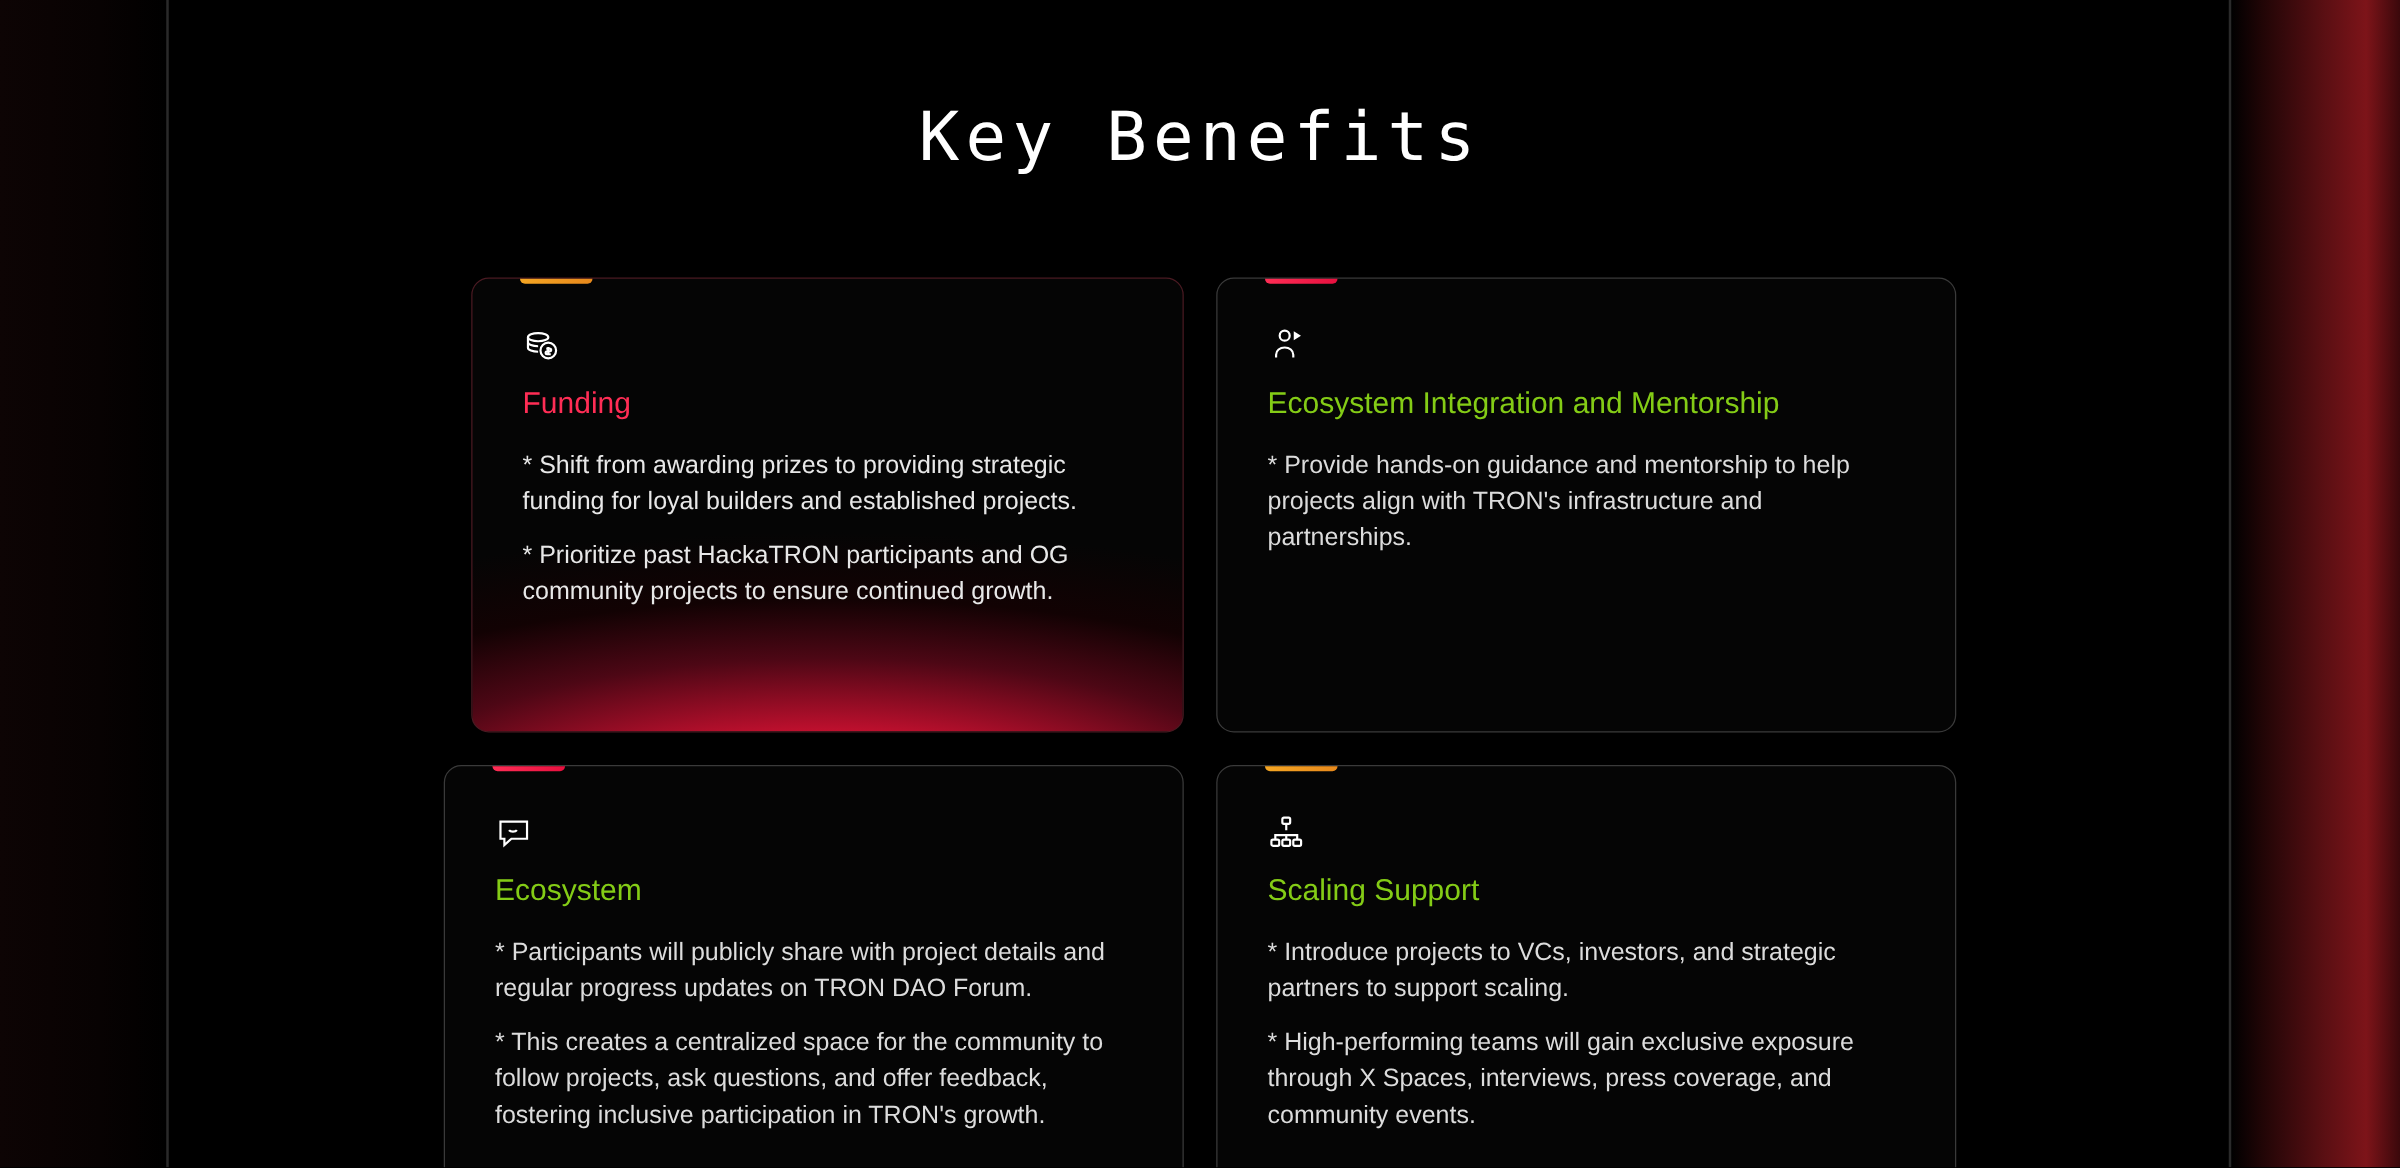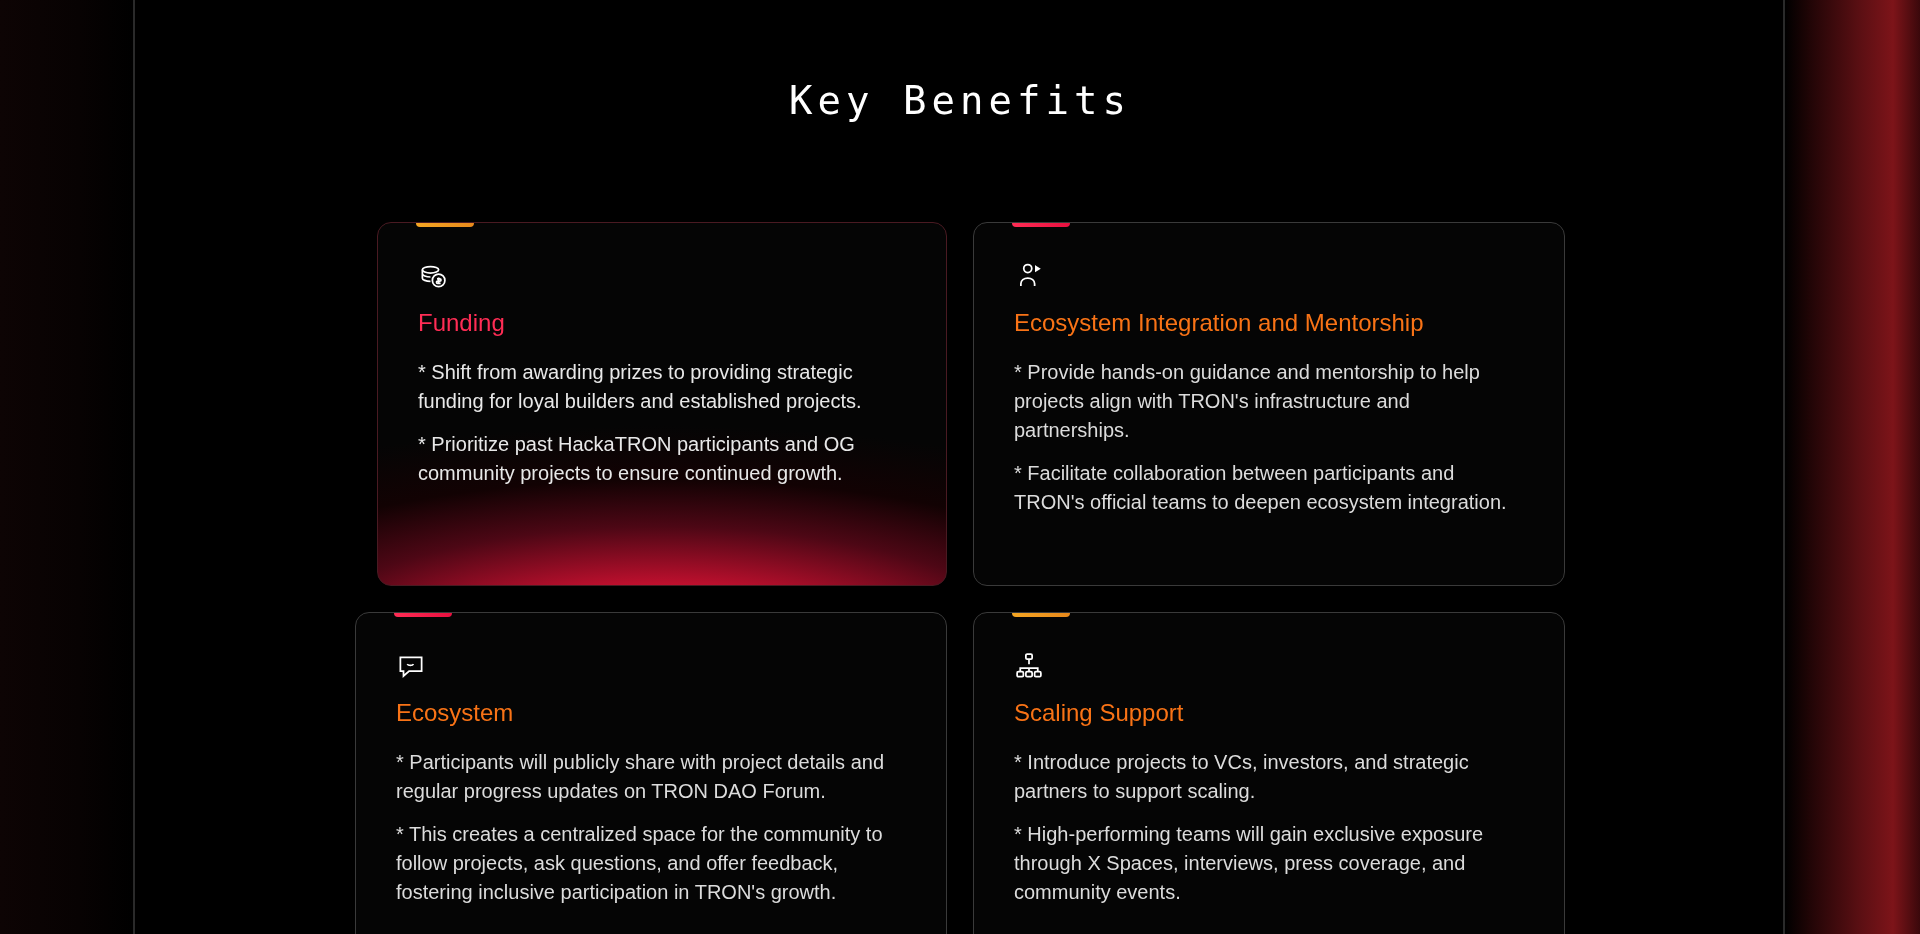--- a/index.html
+++ b/index.html
@@ -47,21 +47,21 @@
     position: absolute;
     left: 135px; top: 0;
     width: 1650px; height: 934px;
   }
   .title {
     position: absolute;
     top: 78px;
     left: 0; right: 0;
     text-align: center;
     font-family: "DejaVu Sans Mono", monospace;
-    font-size: 39px;
+    font-size: 54px;
     letter-spacing: 5px;
     color: #ffffff;
     font-weight: 400;
   }
   .grid {
     position: absolute;
     left: 220px;
     top: 222px;
     width: 1210px;
     display: grid;
@@ -96,21 +96,21 @@
   .card-icon {
     width: 30px; height: 30px;
     color: #ffffff;
     display: block;
     margin-bottom: 18px;
   }
   .card-icon svg { width: 30px; height: 30px; display: block; }
   .card-title {
     font-size: 24px;
     font-weight: 400;
-    color: #f97316;
+    color: #84cc16;
     margin-bottom: 20px;
     line-height: 1.2;
   }
   .card-title.accent { color: #ff2d55; }
   .card-body p {
     font-size: 20px;
     line-height: 1.45;
     color: #dcdcdc;
     margin-bottom: 14px;
     max-width: 520px;
@@ -156,21 +156,20 @@
         <span class="card-icon">
           <svg viewBox="0 0 24 24" fill="none" stroke="currentColor" stroke-width="1.4">
             <circle cx="11" cy="6" r="3.2"></circle>
             <path d="M5.5 20v-1.8c0-2.7 2.4-4.6 5.5-4.6s5.5 1.9 5.5 4.6V20"></path>
             <path d="M17.5 4.5l2.6 1.6-2.6 1.6z" fill="currentColor"></path>
           </svg>
         </span>
         <div class="card-title">Ecosystem Integration and Mentorship</div>
         <div class="card-body">
           <p>* Provide hands-on guidance and mentorship to help projects align with TRON's infrastructure and partnerships.</p>
-          <p>* Facilitate collaboration between participants and TRON's official teams to deepen ecosystem integration.</p>
         </div>
       </div>
 
       <div class="card">
         <div class="card-tab tab-pink"></div>
         <span class="card-icon">
           <svg viewBox="0 0 24 24" fill="none" stroke="currentColor" stroke-width="1.4">
             <path d="M3.5 5h17v11h-10l-4.5 4v-4h-2.5z"></path>
             <path d="M9 10.5c.9 1.3 4.1 1.3 5 0"></path>
           </svg>

